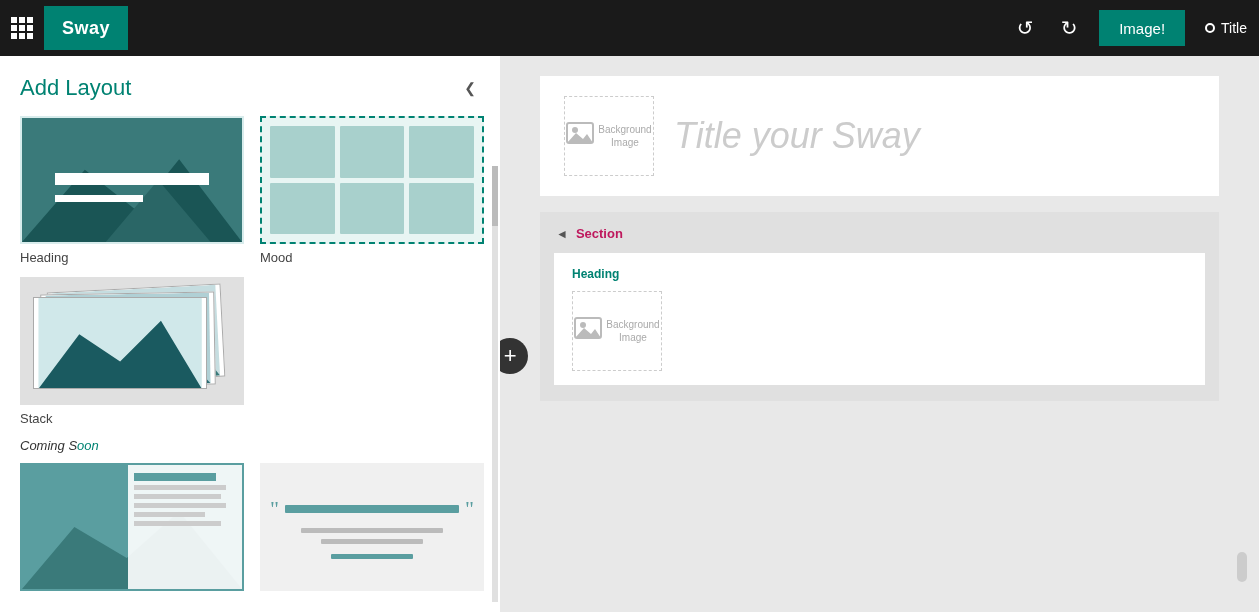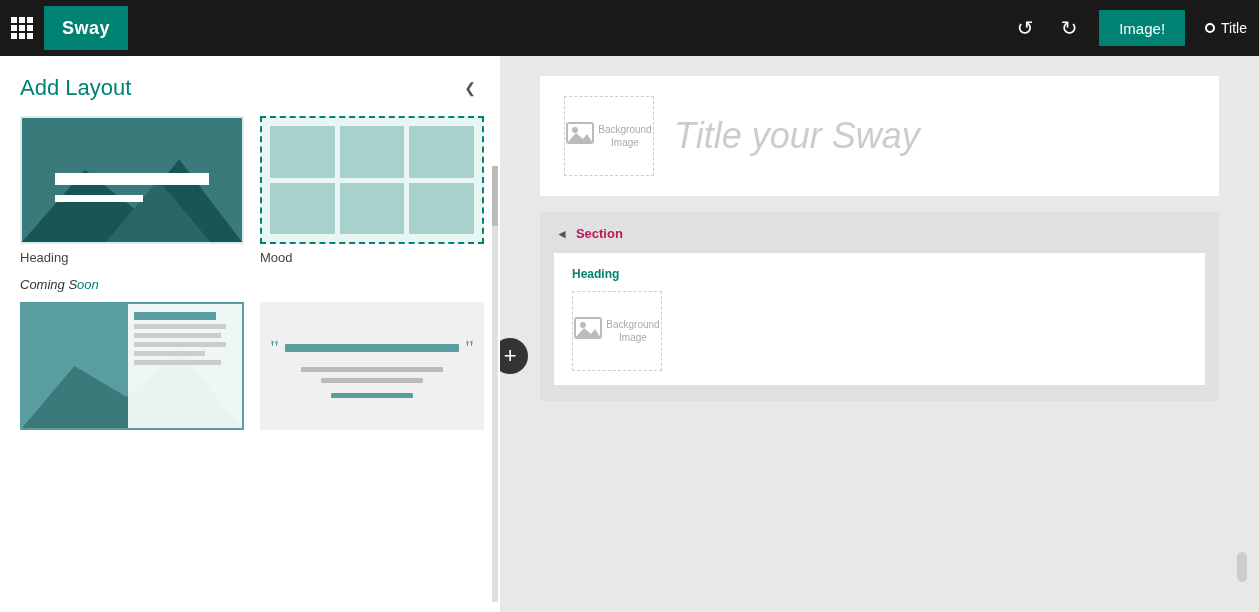--- a/index.html
+++ b/index.html
@@ -251,20 +251,49 @@
               <div class="group-cell"></div>
               <div class="group-cell"></div>
               <div class="group-cell"></div>
               <div class="group-cell"></div>
               <div class="group-cell"></div>
             </div>
           </div>
           <div class="layout-label">Mood</div>
         </div>
 
+        <div class="layout-item" style="grid-column: 1;">
+          <div class="layout-thumb" style="background:#e0e0e0;">
+
+            <div style="position:relative;width:90%;height:85%;">
+
+              <div style="position:absolute;top:0;left:8%;width:88%;height:88%;background:white;border:1.5px solid #aaa;transform:rotate(-3deg);overflow:hidden;">
+                <svg viewBox="0 0 180 100" width="100%" height="100%">
+                  <rect width="180" height="100" fill="#c5dde0"></rect>
+                  <polygon points="0,100 50,45 90,75 130,30 180,100" fill="#3a7a7a"></polygon>
+                </svg>
+              </div>
+
+              <div style="position:absolute;top:4%;left:4%;width:88%;height:88%;background:white;border:1.5px solid #aaa;transform:rotate(-1deg);overflow:hidden;">
+                <svg viewBox="0 0 180 100" width="100%" height="100%">
+                  <rect width="180" height="100" fill="#b0d0d5"></rect>
+                  <polygon points="0,100 40,50 80,80 120,35 180,100" fill="#2a6a70"></polygon>
+                </svg>
+              </div>
+
+              <div style="position:absolute;top:8%;left:0;width:88%;height:88%;background:white;border:1.5px solid #aaa;overflow:hidden;">
+                <svg viewBox="0 0 180 100" width="100%" height="100%">
+                  <rect width="180" height="100" fill="#d0e8ea"></rect>
+                  <polygon points="0,100 45,40 90,70 135,25 180,100" fill="#1a5a60"></polygon>
+                </svg>
+              </div>
+            </div>
+          </div>
+          <div class="layout-label">Stack</div>
+        </div>
 
       </div>
 
       <div class="coming-soon-label">
         Coming S<span style="color:#008272">oon</span>
       </div>
 
       <div class="bottom-grid">
 
         <div class="layout-item">

